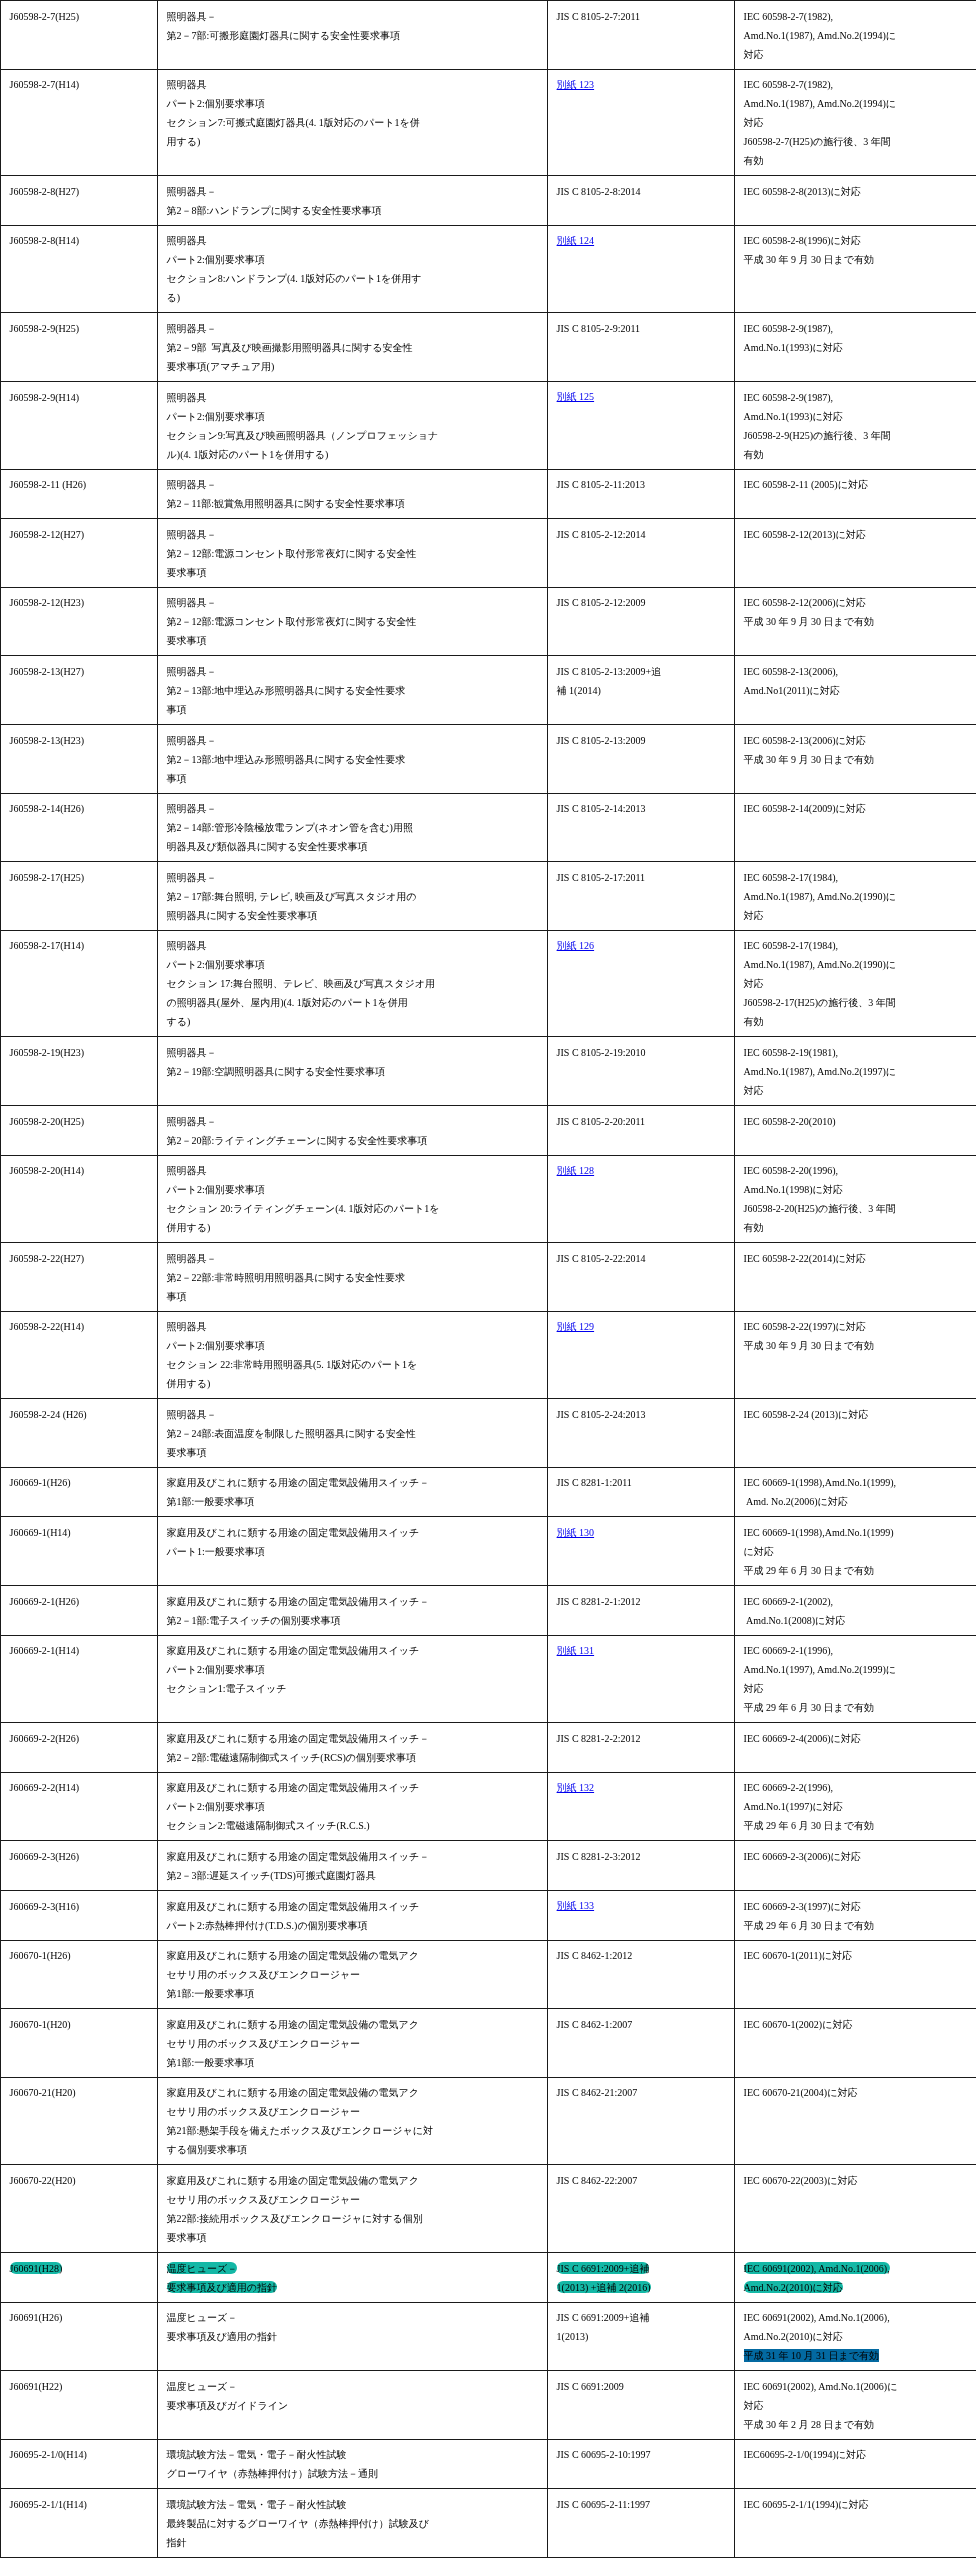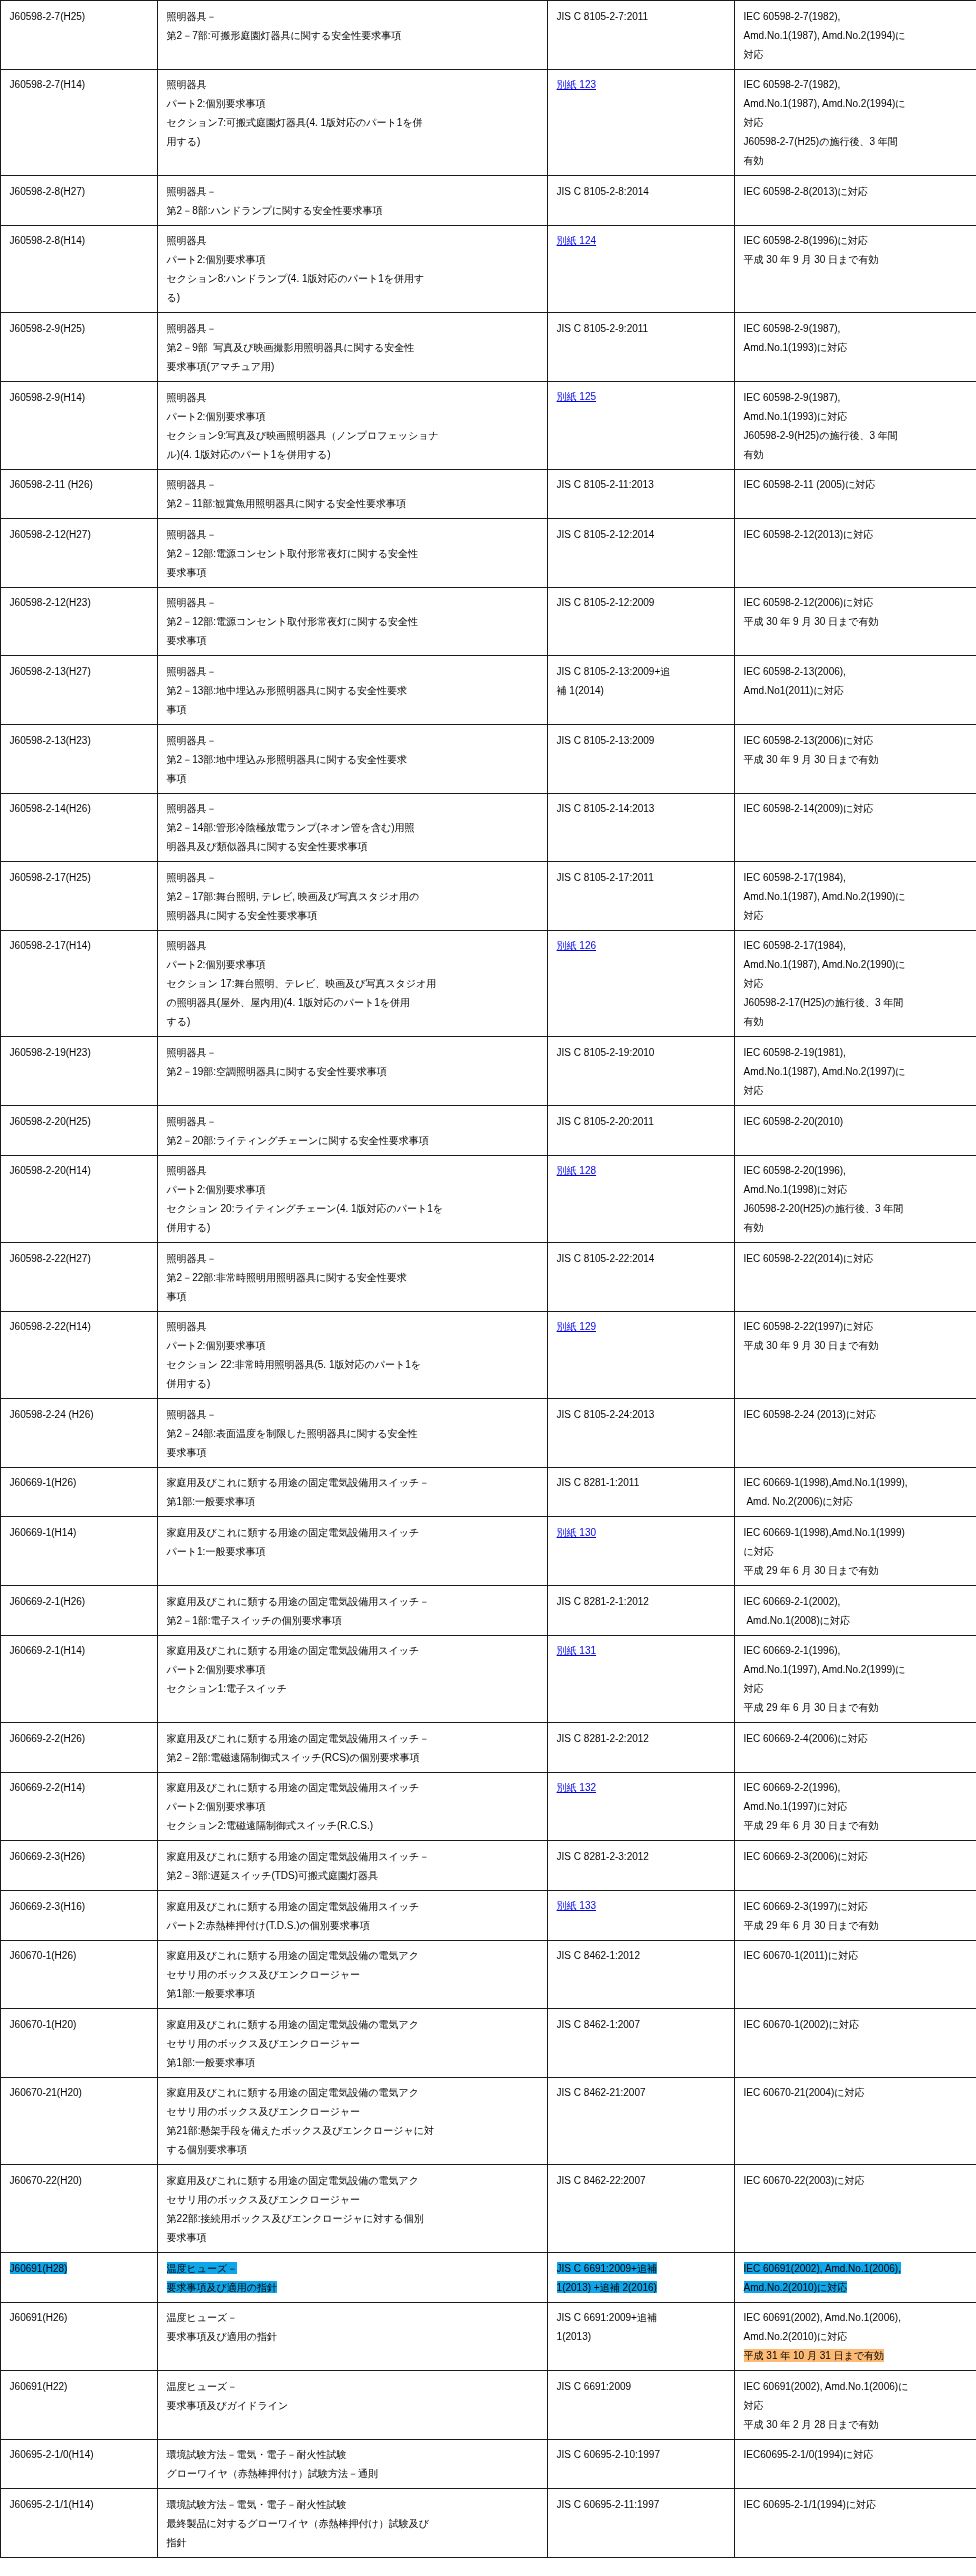--- a/index.html
+++ b/index.html
@@ -1,37 +1,37 @@
 <!DOCTYPE html>
 <html style="font-size:10.6px"><head>
 <meta charset="utf-8">
 <style>
   html,body{margin:0;padding:0;background:#ffffff;}
   body{font-family:"Liberation Sans","DejaVu Sans",sans-serif;color:#000;}
-  .page{width:816px;margin:0;}
+  .page{width:816px;margin:0;font-family:Liberation Serif, serif;}
   table.std{border-collapse:collapse;table-layout:fixed;width:976px;}
   table.std td{
     border-left:0.7px solid #1a1a1a;
     border-right:0.7px solid #1a1a1a;
     border-top:1.3px solid #1a1a1a;
     border-bottom:1.3px solid #1a1a1a;
     vertical-align:top;
     padding:5.3px 6.6px 5.3px 8.6px;
     font-size:10px;
     line-height:19px;
     word-break:break-all;
   }
   col.c-id{width:157px;}
   col.c-title{width:390px;}
   col.c-jis{width:187px;}
   col.c-iec{width:243px;}
   .ln{white-space:pre-wrap;}
   a.bessi{color:#0000ee;text-decoration:underline;cursor:pointer;}
-  .hl{background:#fdba74;}
-  tr.hl-row .txt{background:#0ea5e9;}
+  .hl{background:#0369a1;}
+  tr.hl-row .txt{background:#14b8a6;border-radius:6px;}
   td .txt{padding:0.7px 0;}
 </style>
 </head>
 <body>
 
 <div class="page">
   <table class="std">
     <colgroup>
       <col class="c-id">
         <col class="c-title">

